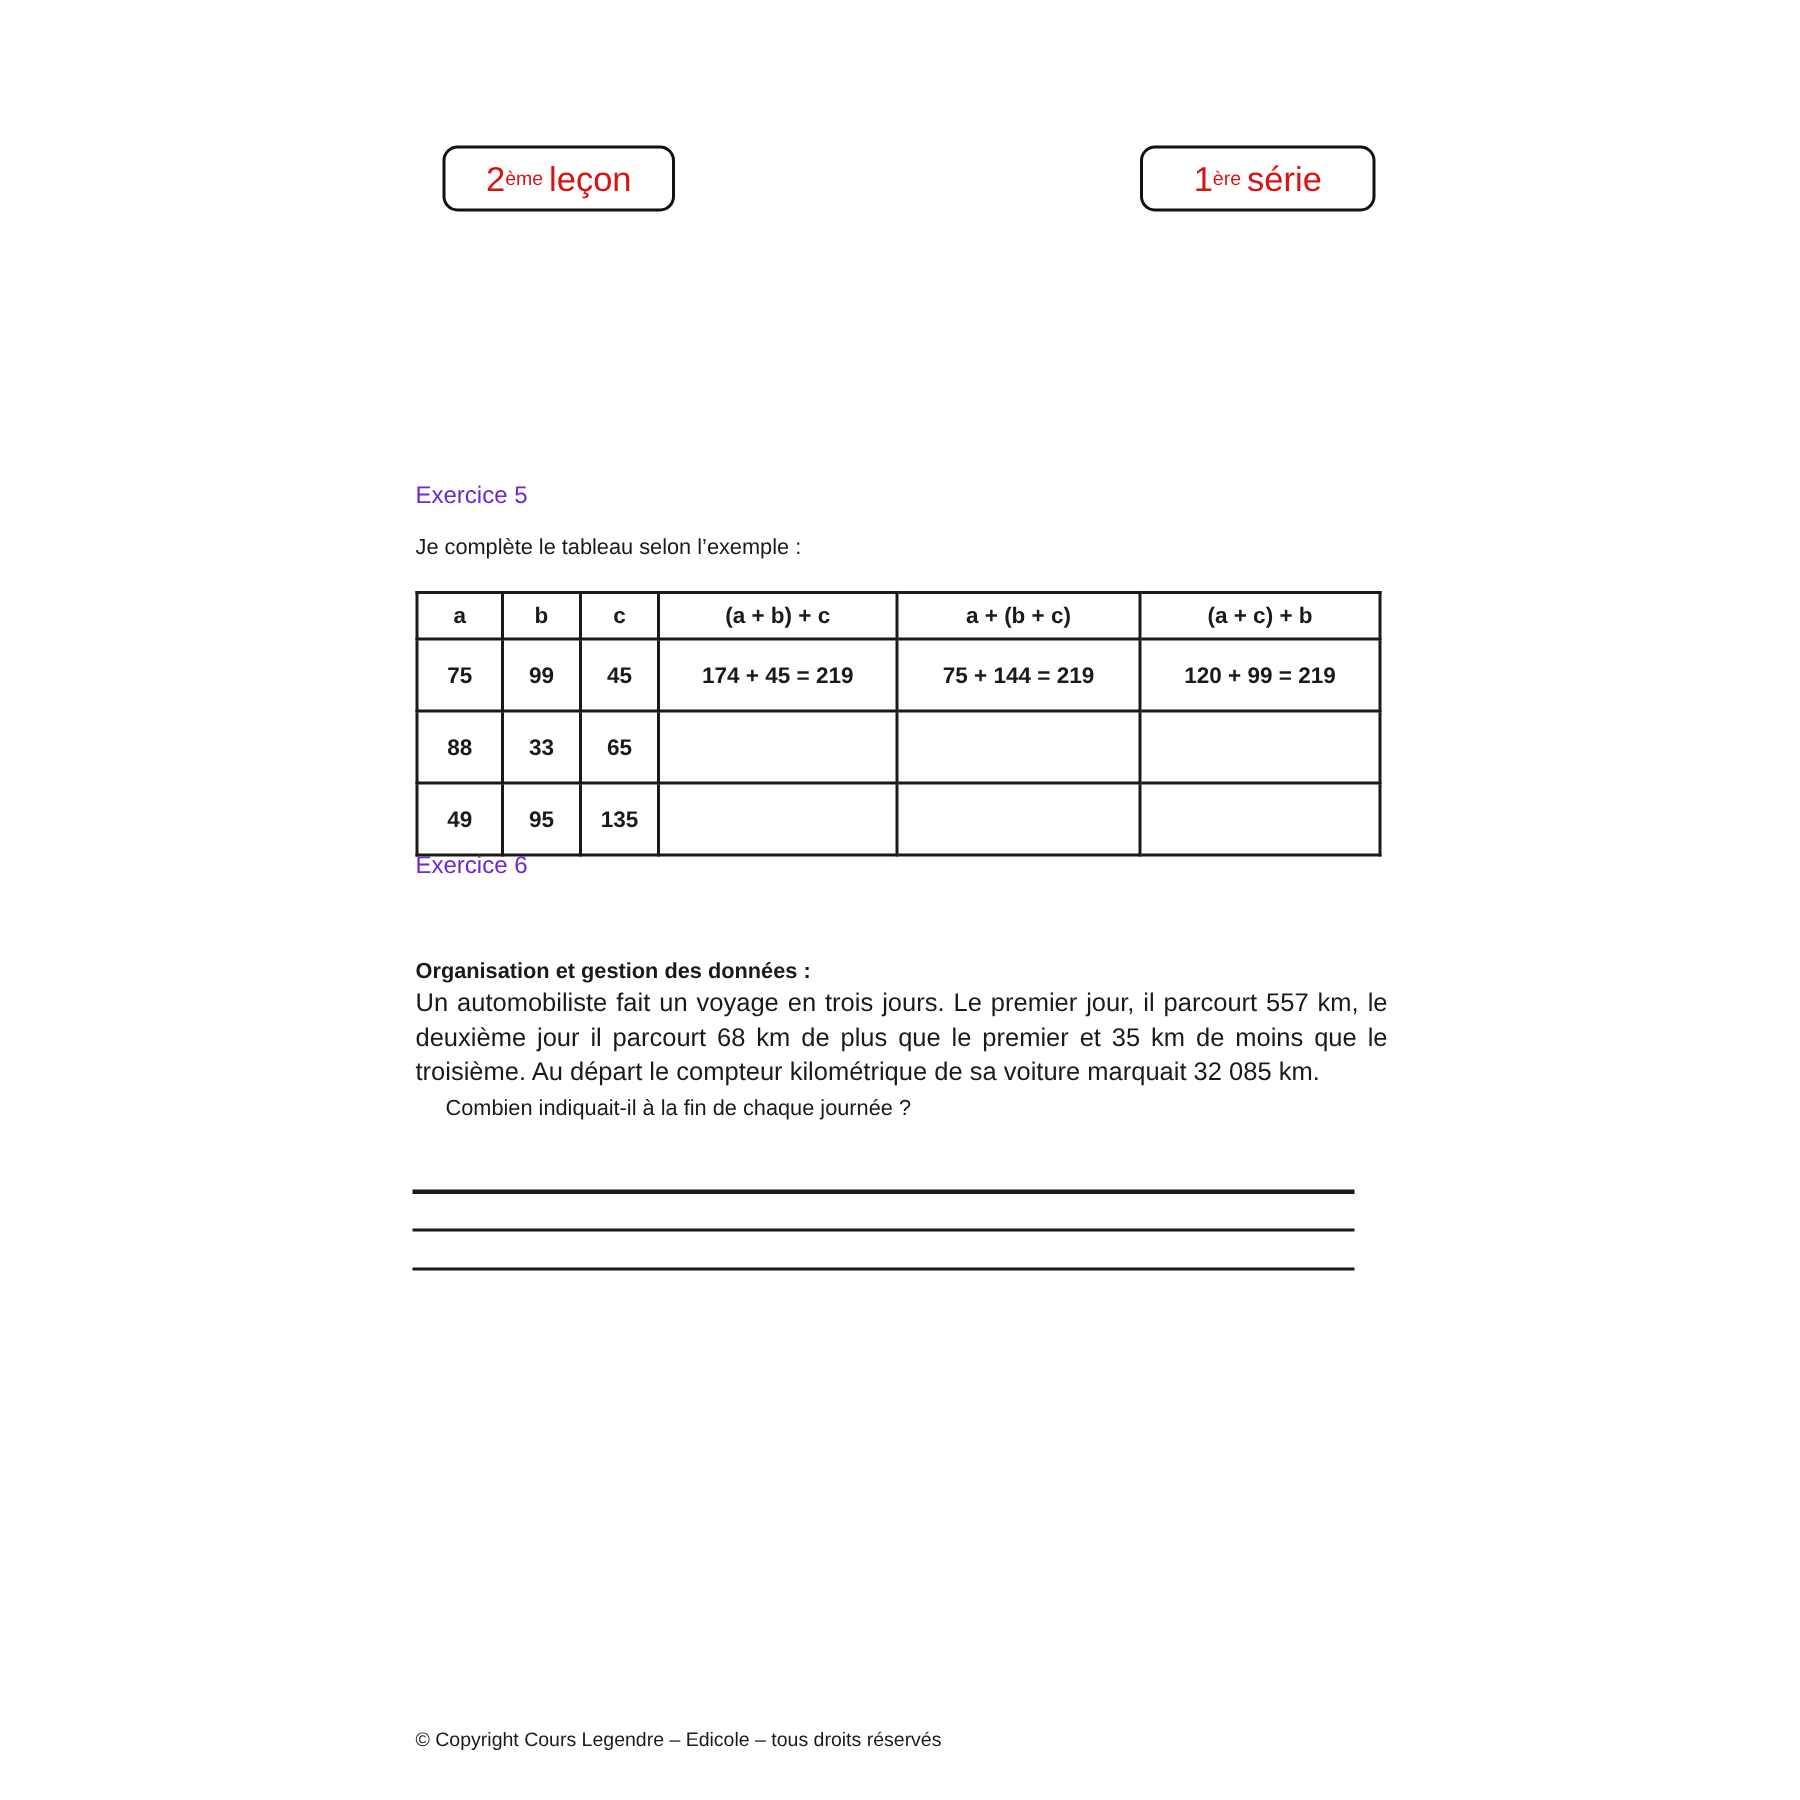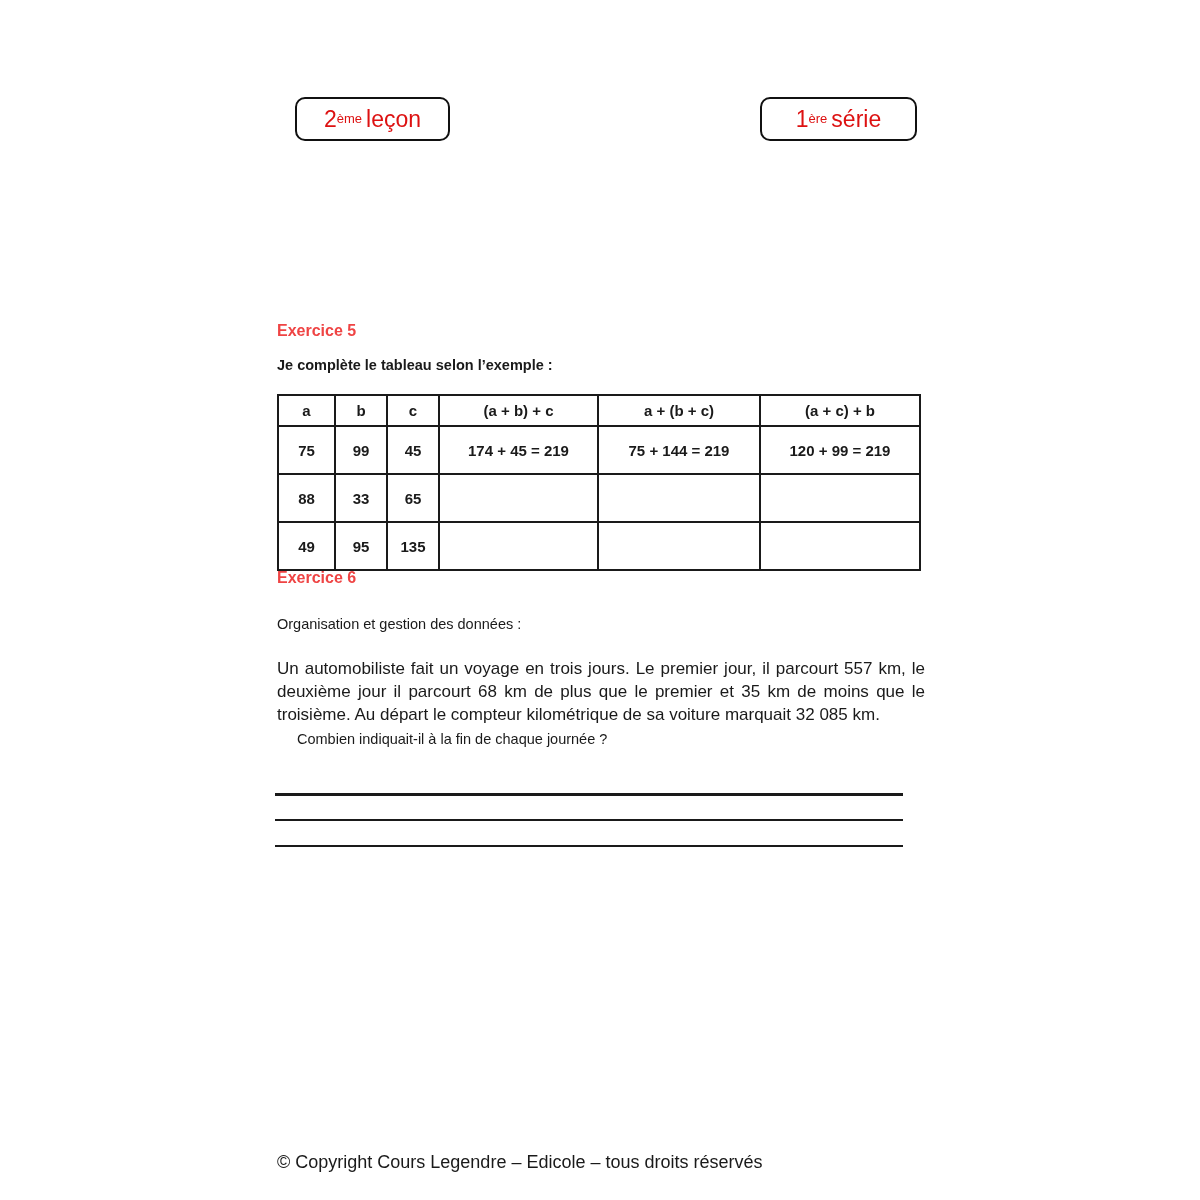--- a/index.html
+++ b/index.html
@@ -25,28 +25,28 @@
     font-size: 23px;
     white-space: nowrap;
   }
   .badge-lesson { left: 295px; width: 155px; }
   .badge-series { left: 760px; width: 157px; }
   .badge sup { font-size: 13px; vertical-align: super; line-height: 0; margin-right: 4px; }
 
   
   .ex-title {
     position: absolute; left: 277px;
-    color: #ef4444; font-weight: bold; font-size: 16px;
+    color: #6d28d9; font-weight: normal; font-size: 16px;
   }
   .ex5-title { top: 322px; }
   .ex6-title { top: 569px; }
 
   .plain-line { position: absolute; left: 277px; font-size: 14.5px; color: #1a1a1a; }
-  .ex5-intro { top: 357px; font-weight: bold; }
-  .ex6-subtitle { top: 616px; }
+  .ex5-intro { top: 357px; }
+  .ex6-subtitle { top: 640px; font-weight: bold; }
 
   
   table.ex5-table {
     position: absolute; left: 277px; top: 394px;
     width: 642px;
     border-collapse: collapse;
     table-layout: fixed;
   }
   table.ex5-table th, table.ex5-table td {
     border: 2px solid #1a1a1a;
@@ -76,21 +76,21 @@
     width: 628px; height: 0;
     border-top: 2px solid #1a1a1a;
   }
   .answer-line.l1 { top: 793px; border-top-width: 3px; }
   .answer-line.l2 { top: 819px; }
   .answer-line.l3 { top: 845px; }
 
   
   .footer {
     position: absolute; left: 277px; top: 1152px;
-    font-size: 18px; color: #1a1a1a;
+    font-size: 13px; color: #1a1a1a;
   }
 </style>
 </head>
 <body>
 
 <div class="page">
 
   <div class="badge badge-lesson">
     <span>2</span>
       <sup>ème</sup>

